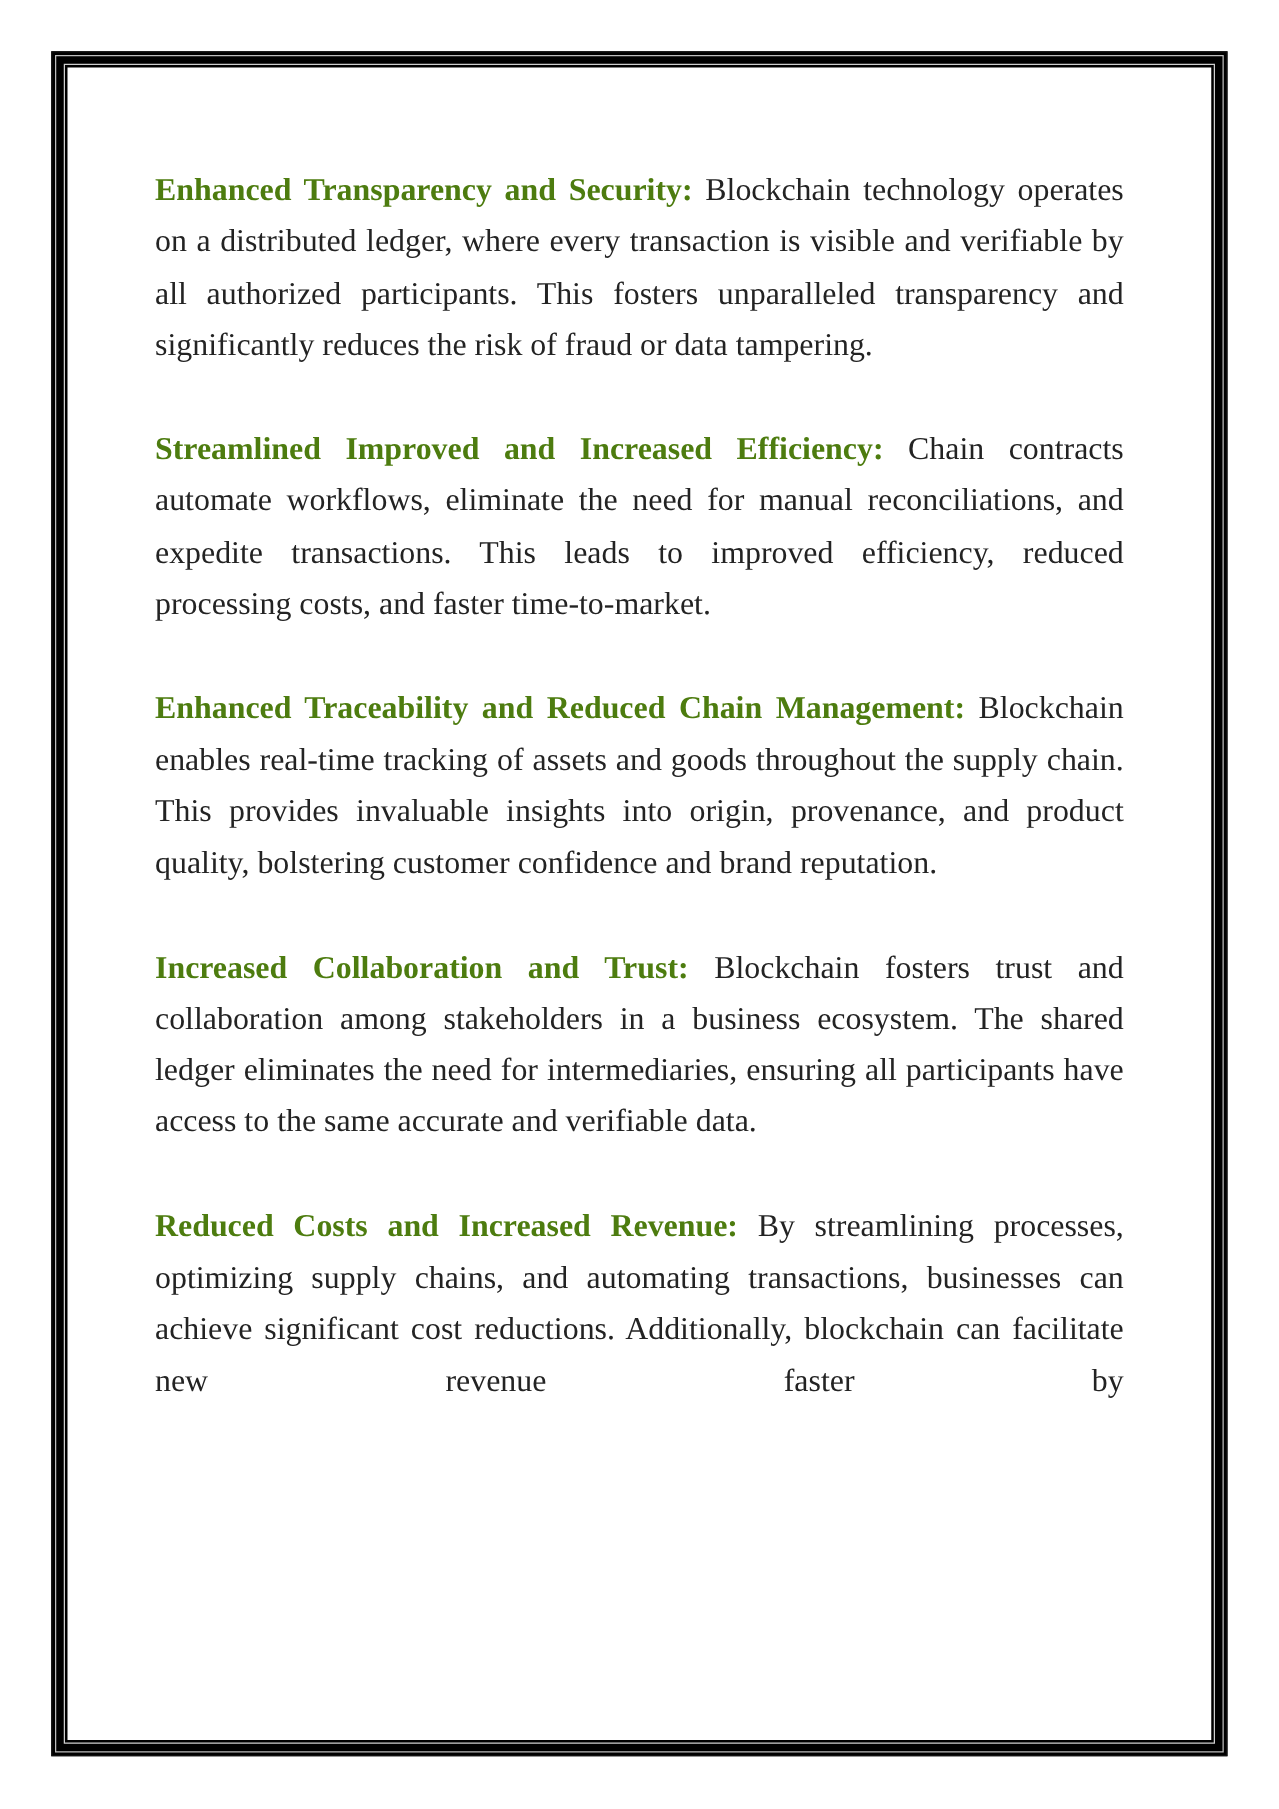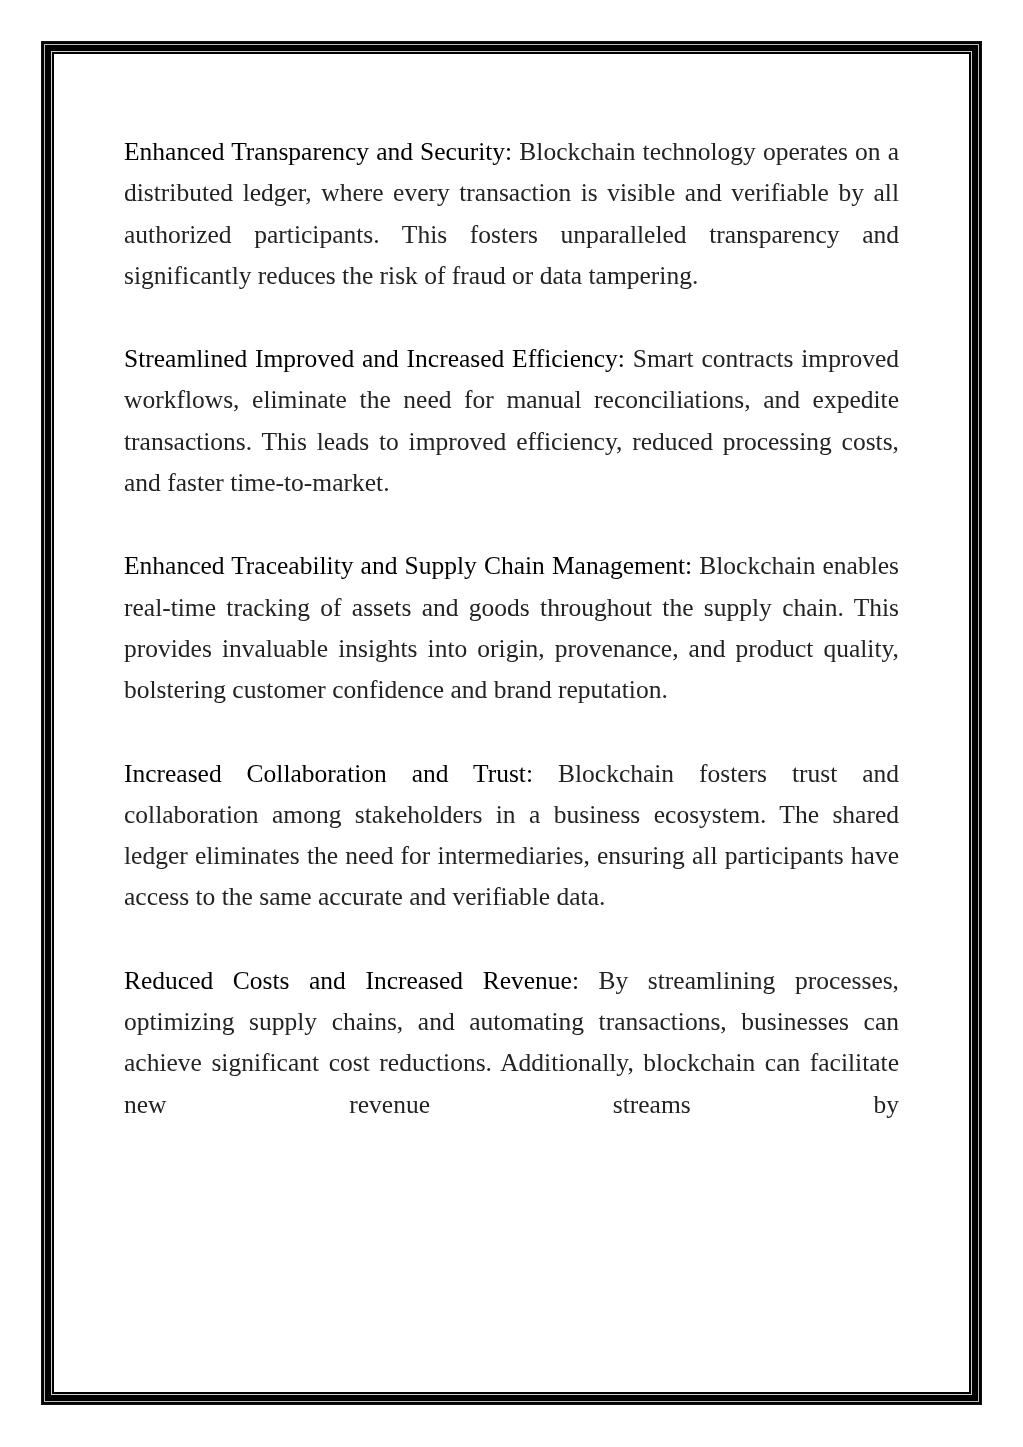--- a/index.html
+++ b/index.html
@@ -20,30 +20,30 @@
   .page {
     position: absolute; left: 12px; top: 12px; right: 12px; bottom: 12px;
     background: #ffffff;
   }
   .content {
     position: absolute; left: 124px; top: 131px; width: 775px;
     font-family: "Liberation Serif", "DejaVu Serif", serif;
     font-size: 25.5px; line-height: 41.3px; color: #232323;
   }
   .para { margin: 0 0 42px 0; text-align: justify; text-align-last: left; }
-  .para .lead { font-weight: normal; color: #000000; }
+  .para .lead { font-weight: bold; color: #4d7c0f; }
 </style>
 </head>
 <body>
 
 <div class="frame-outer">
   <div class="frame-line1"></div>
   <div class="frame-line2"></div>
   <div class="page"></div>
 </div>
 
 <div class="content">
   <p class="para"><span class="lead">Enhanced Transparency and Security:</span><span> Blockchain technology operates on a distributed ledger, where every transaction is visible and verifiable by all authorized participants. This fosters unparalleled transparency and significantly reduces the risk of fraud or data tampering.</span></p>
-  <p class="para"><span class="lead">Streamlined Improved and Increased Efficiency:</span><span> Smart contracts improved workflows, eliminate the need for manual reconciliations, and expedite transactions. This leads to improved efficiency, reduced processing costs, and faster time-to-market.</span></p>
-  <p class="para"><span class="lead">Enhanced Traceability and Supply Chain Management:</span><span> Blockchain enables real-time tracking of assets and goods throughout the supply chain. This provides invaluable insights into origin, provenance, and product quality, bolstering customer confidence and brand reputation.</span></p>
+  <p class="para"><span class="lead">Streamlined Improved and Increased Efficiency:</span><span> Chain contracts automate workflows, eliminate the need for manual reconciliations, and expedite transactions. This leads to improved efficiency, reduced processing costs, and faster time-to-market.</span></p>
+  <p class="para"><span class="lead">Enhanced Traceability and Reduced Chain Management:</span><span> Blockchain enables real-time tracking of assets and goods throughout the supply chain. This provides invaluable insights into origin, provenance, and product quality, bolstering customer confidence and brand reputation.</span></p>
   <p class="para"><span class="lead">Increased Collaboration and Trust:</span><span> Blockchain fosters trust and collaboration among stakeholders in a business ecosystem. The shared ledger eliminates the need for intermediaries, ensuring all participants have access to the same accurate and verifiable data.</span></p>
-  <p class="para" style="text-align-last: justify;"><span class="lead">Reduced Costs and Increased Revenue:</span><span> By streamlining processes, optimizing supply chains, and automating transactions, businesses can achieve significant cost reductions. Additionally, blockchain can facilitate new revenue streams by</span></p>
+  <p class="para" style="text-align-last: justify;"><span class="lead">Reduced Costs and Increased Revenue:</span><span> By streamlining processes, optimizing supply chains, and automating transactions, businesses can achieve significant cost reductions. Additionally, blockchain can facilitate new revenue faster by</span></p>
 </div>
 
 </body></html>

